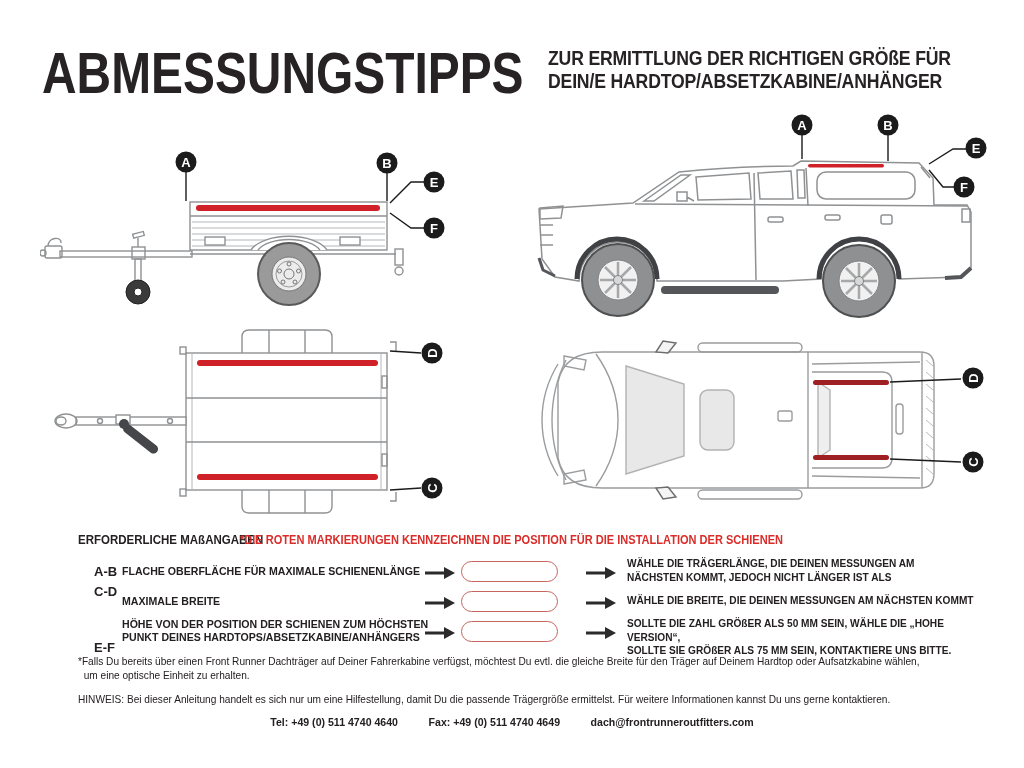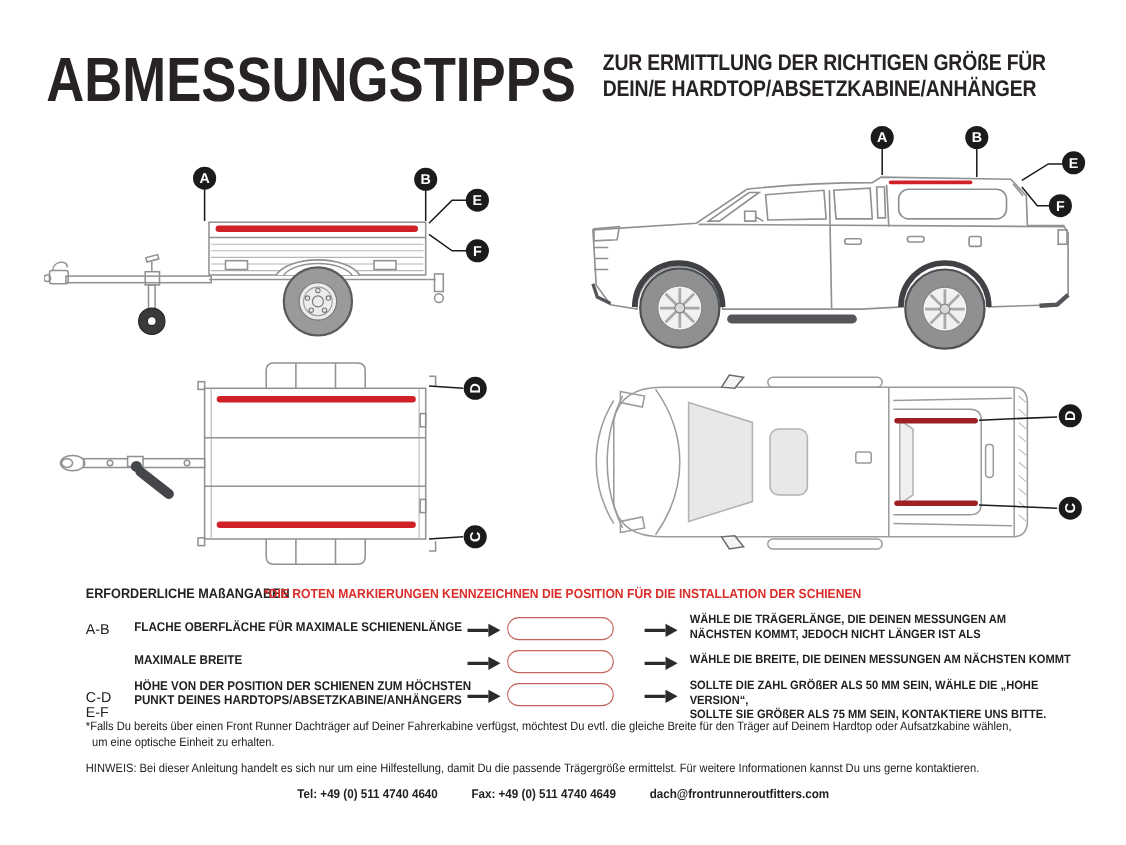--- a/index.html
+++ b/index.html
@@ -7,21 +7,21 @@
           font-family:"Liberation Sans",sans-serif;color:#242021;}
   .abs{position:absolute;}
   .title{left:42px;top:45px;font-size:57px;font-weight:700;line-height:1;letter-spacing:0;
          transform:scaleX(0.84);transform-origin:0 0;color:#272324;white-space:nowrap;}
   .subtitle{left:548px;top:47px;font-size:20.5px;font-weight:700;line-height:22.5px;
             letter-spacing:-0.2px;transform:scaleX(0.86);transform-origin:0 0;
             white-space:pre-line;color:#272324;}
   .cond{transform:scaleX(0.92);transform-origin:0 0;white-space:nowrap;}
   .m-heading{left:78px;top:533px;font-size:12.5px;font-weight:700;}
   .m-note{left:240px;top:533px;font-size:12px;font-weight:700;color:#da2c29;}
-  .r-range{font-size:13px;font-weight:400;}
+  .r-range{font-size:13px;font-weight:700;margin-left:16px;}
   .r-desc{font-size:11.5px;font-weight:700;line-height:13px;white-space:pre-line;}
   .r-advice{font-size:11px;font-weight:700;line-height:13.5px;white-space:pre-line;}
   .pill{position:absolute;width:95px;height:19px;border:1.4px solid #c4655e;border-radius:11px;
         background:#fff;font-size:11px;line-height:19px;text-align:center;}
   .foot{font-size:11px;line-height:14px;white-space:pre-wrap;transform:scaleX(0.92);transform-origin:0 0;}
   .contact{left:0;top:716px;width:1024px;text-align:center;font-size:11.5px;font-weight:700;
            transform:scaleX(0.92);transform-origin:50% 0;}
   .contact span{margin:0 15px;}
   svg text.badge-letter{font:700 13px "Liberation Sans",sans-serif;fill:#ffffff;
                         text-anchor:middle;dominant-baseline:central;}
@@ -257,21 +257,21 @@
       <polygon points="20,1 31,7 20,13" fill="#2b2b2b"></polygon>
   </svg>
   <div class="pill" style="left:461px;top:561px"></div>
   <svg class="abs" style="left:585px;top:566px" width="32" height="14" viewBox="0 0 32 14">
     <line x1="1" y1="7" x2="20" y2="7" stroke="#2b2b2b" stroke-width="3"></line>
       <polygon points="20,1 31,7 20,13" fill="#2b2b2b"></polygon>
   </svg>
   <div class="abs r-advice" style="left:627px;top:557px;transform:scaleX(0.92);transform-origin:0 0">WÄHLE DIE TRÄGERLÄNGE, DIE DEINEN MESSUNGEN AM
 NÄCHSTEN KOMMT, JEDOCH NICHT LÄNGER IST ALS</div>
 
-  <div class="abs r-range" style="left:78px;top:626px">C-D</div>
+  <div class="abs r-range" style="left:78px;top:584px">C-D</div>
   <div class="abs r-desc cond" style="left:122px;top:595px">MAXIMALE BREITE</div>
   <svg class="abs" style="left:424px;top:596px" width="32" height="14" viewBox="0 0 32 14">
     <line x1="1" y1="7" x2="20" y2="7" stroke="#2b2b2b" stroke-width="3"></line>
       <polygon points="20,1 31,7 20,13" fill="#2b2b2b"></polygon>
   </svg>
   <div class="pill" style="left:461px;top:591px"></div>
   <svg class="abs" style="left:585px;top:596px" width="32" height="14" viewBox="0 0 32 14">
     <line x1="1" y1="7" x2="20" y2="7" stroke="#2b2b2b" stroke-width="3"></line>
       <polygon points="20,1 31,7 20,13" fill="#2b2b2b"></polygon>
   </svg>

